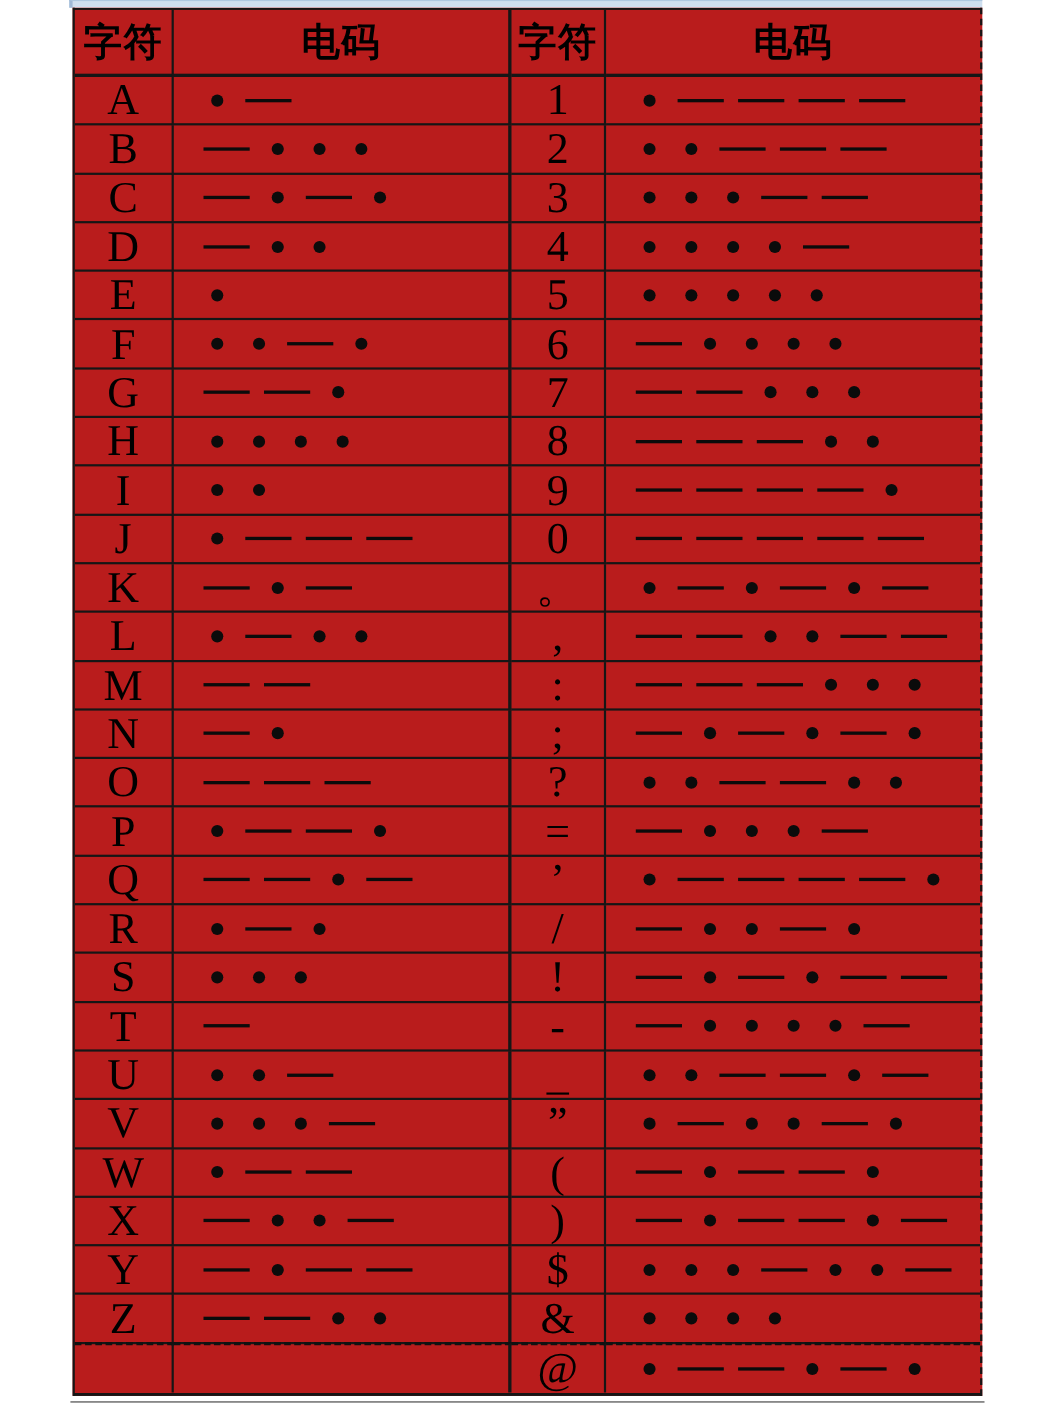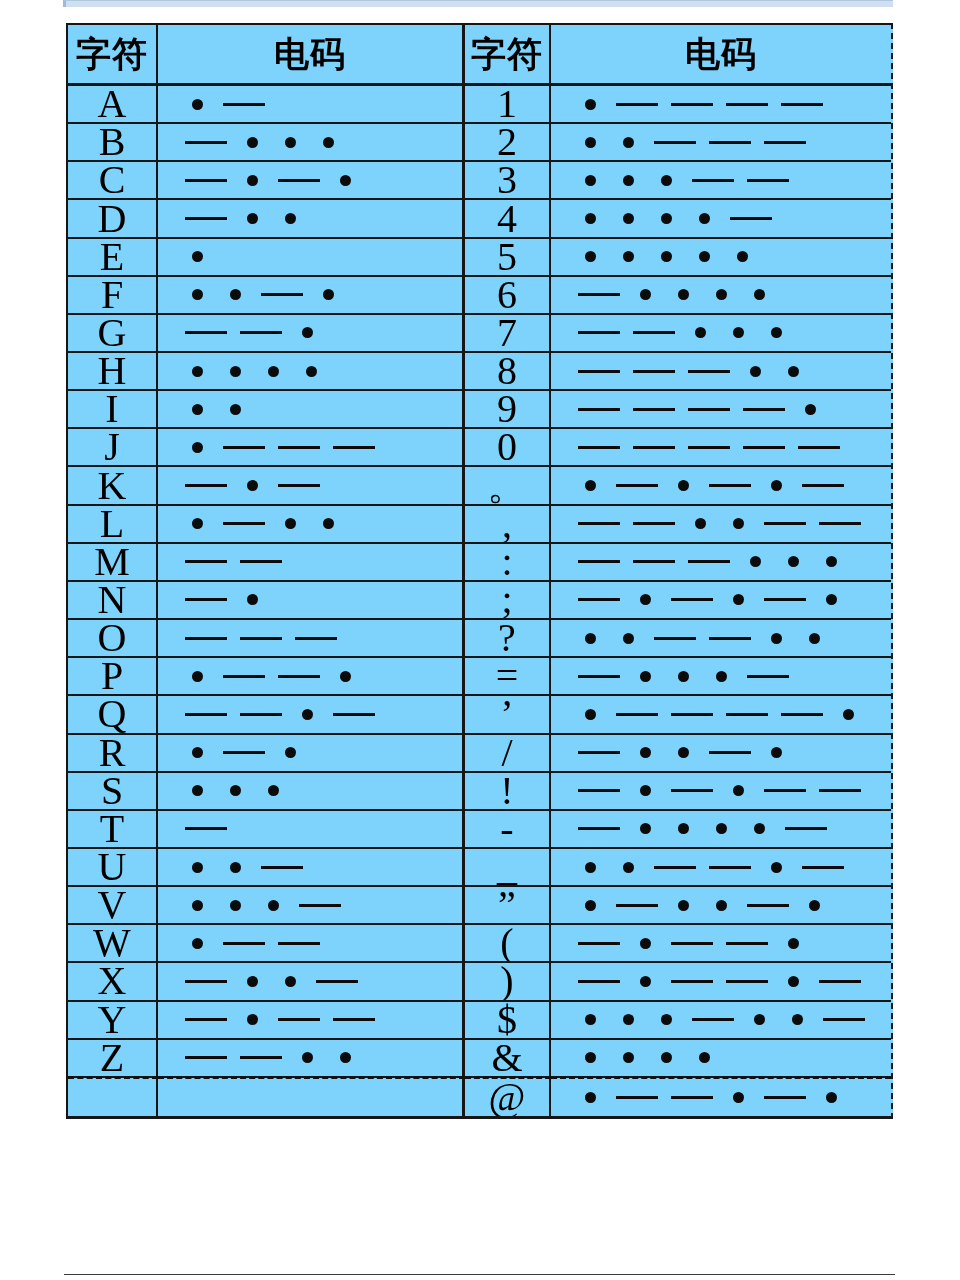--- a/index.html
+++ b/index.html
@@ -9,29 +9,29 @@
   }
   *{box-sizing:border-box;}
 
   
   .top-strip{
     position:absolute;left:63px;top:0;width:830px;height:7px;
     background:#cfdfef;border-top:1px solid #aec8e0;border-left:3px solid #9fb9d6;
   }
 
   .morse-table{
-    position:absolute;left:66px;top:23px;width:827px;height:1096px;
+    position:absolute;left:66px;top:7px;width:827px;height:1262px;
     display:grid;
     grid-template-columns:90px 307px 86px 1fr;
     grid-template-rows:61px repeat(27,1fr);
     border-top:2px solid #161616;
     border-left:2px solid #161616;
     border-right:2px dashed #161616;
     border-bottom:3px solid #161616;
-    background:#7dd3fc;
+    background:#b91c1c;
   }
   .row{display:contents;}
   .cell{
     border-bottom:2px solid #161616;
     border-right:2px solid #161616;
     display:flex;align-items:center;justify-content:center;
     overflow:hidden;
   }
   .cell.c2{border-right:3px solid #161616;}      
   .cell.c4{border-right:none;}

